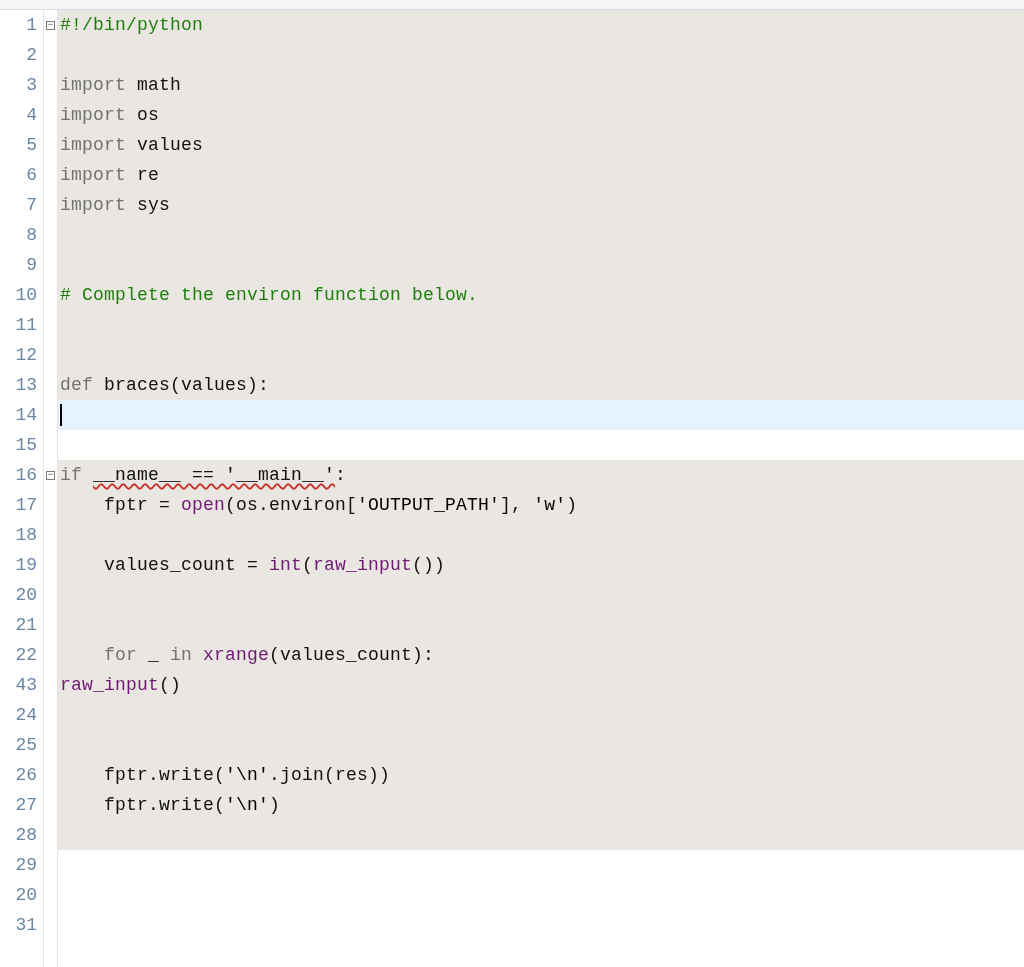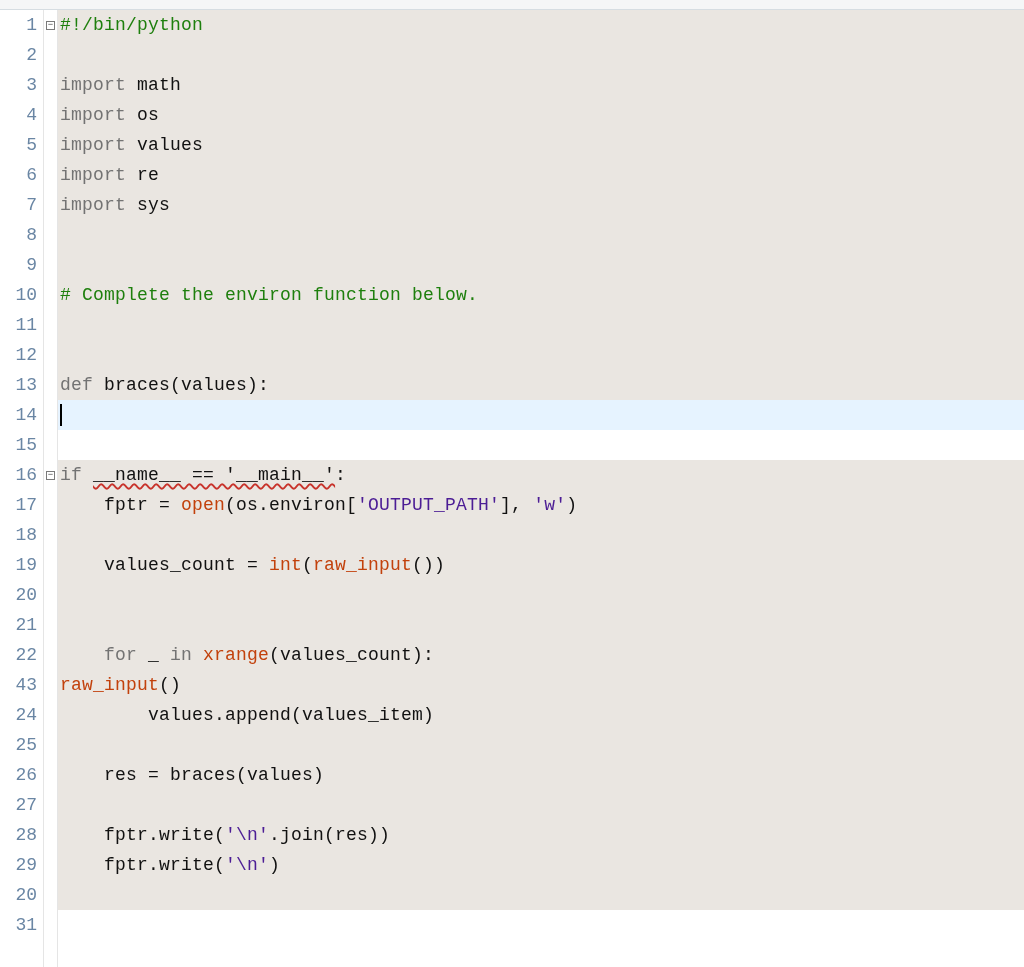--- a/index.html
+++ b/index.html
@@ -95,22 +95,22 @@
     display: inline-block;
     width: 2px;
     height: 22px;
     background: #000;
     vertical-align: middle;
     margin-left: 0px;
   }
   
   .c-comment { color: #1e7f0d; }
   .c-keyword { color: #737373; }
-  .c-string  { color: #4c1d95; }
-  .c-builtin { color: #c2410c; }
+  .c-string  { color: #000000; }
+  .c-builtin { color: #701a75; }
   .c-default { color: #111111; }
   .squiggle {
     text-decoration: underline wavy #c8332b;
     text-decoration-thickness: 1.5px;
     text-underline-offset: 3px;
     text-align: right;
   }
 </style>
 </head>
 <body>
@@ -205,21 +205,19 @@
       <div class="row code-line editable current"><span class="cursor"></span></div>
       <div class="row code-line editable"></div>
       <div class="row code-line ro"><span class="c-keyword">if</span><span class="c-default"> </span><span class="c-default squiggle">__name__ == '__main__'</span><span class="c-default">:</span></div>
       <div class="row code-line ro"><span class="c-default">    fptr = </span><span class="c-builtin">open</span><span class="c-default">(os.environ[</span><span class="c-string">'OUTPUT_PATH'</span><span class="c-default">], </span><span class="c-string">'w'</span><span class="c-default">)</span></div>
       <div class="row code-line ro"></div>
       <div class="row code-line ro"><span class="c-default">    values_count = </span><span class="c-builtin">int</span><span class="c-default">(</span><span class="c-builtin">raw_input</span><span class="c-default">())</span></div>
       <div class="row code-line ro"></div>
       <div class="row code-line ro"></div>
       <div class="row code-line ro"><span class="c-default">    </span><span class="c-keyword">for</span><span class="c-default"> _ </span><span class="c-keyword">in</span><span class="c-default"> </span><span class="c-builtin">xrange</span><span class="c-default">(values_count):</span></div>
       <div class="row code-line ro"><span class="c-builtin">raw_input</span><span class="c-default">()</span></div>
-      <div class="row code-line ro"><span class="c-default">        values.append(values_item)</span></div>
-      <div class="row code-line ro"></div>
-      <div class="row code-line ro"><span class="c-default">    res = braces(values)</span></div>
+      <div class="row code-line ro"></div>
       <div class="row code-line ro"></div>
       <div class="row code-line ro"><span class="c-default">    fptr.write(</span><span class="c-string">'\n'</span><span class="c-default">.join(res))</span></div>
       <div class="row code-line ro"><span class="c-default">    fptr.write(</span><span class="c-string">'\n'</span><span class="c-default">)</span></div>
       <div class="row code-line ro"></div>
     </div>
 </div>
 
 </body></html>

